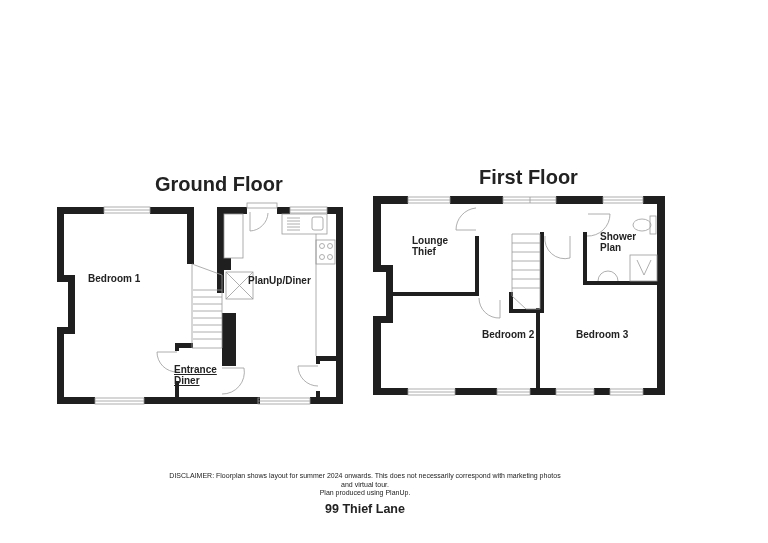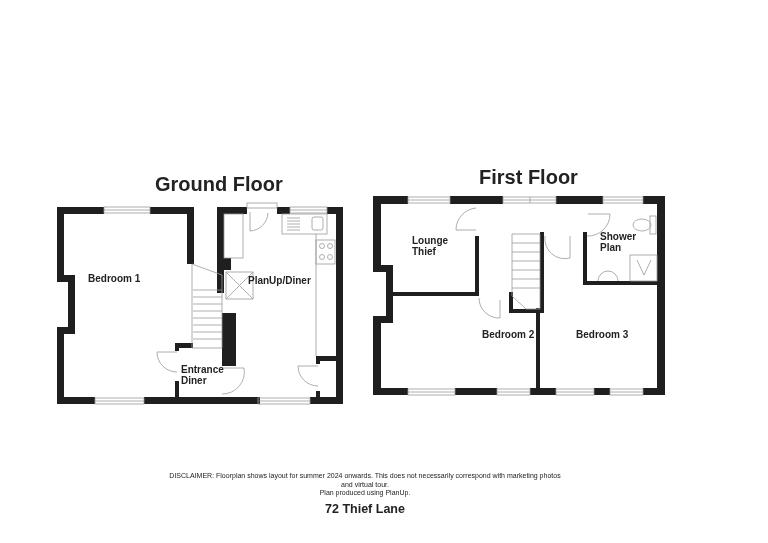--- a/index.html
+++ b/index.html
@@ -161,25 +161,25 @@
     <rect x="630" y="255" width="27" height="26"></rect>
     <line x1="637" y1="260" x2="644" y2="275"></line>
       <line x1="651" y1="260" x2="644" y2="275"></line>
 
     <path d="M598 281 A10 10 0 0 1 618 281"></path>
   </g>
 </svg>
 
 <div class="room-label" style="left:88px; top:273px;"><span>Bedroom 1</span></div>
 <div class="room-label" style="left:248px; top:275px;"><span>PlanUp/Diner</span></div>
-<div class="room-label" style="left:181px; top:364px; width:44px;"><span>Entrance</span><br><span>Diner</span></div>
+<div class="room-label" style="left:174px; top:364px; width:44px;text-decoration:underline;"><span>Entrance</span><br><span>Diner</span></div>
 
 <div class="room-label" style="left:412px; top:235px; width:44px;"><span>Lounge</span><br><span>Thief</span></div>
 <div class="room-label" style="left:600px; top:231px; width:44px;"><span>Shower</span><br><span>Plan</span></div>
 <div class="room-label" style="left:436px; top:329px;margin-left:46px;"><span>Bedroom 2</span></div>
 <div class="room-label" style="left:576px; top:317px;margin-top:12px;"><span>Bedroom 3</span></div>
 
 <div class="disclaimer">
   <span>DISCLAIMER: Floorplan shows layout for summer 2024 onwards. This does not necessarily correspond with marketing photos</span><br>
   <span>and virtual tour.</span><br>
   <span>Plan produced using PlanUp.</span>
 </div>
-<div class="address">72 Thief Lane</div>
+<div class="address">99 Thief Lane</div>
 
 </body></html>

